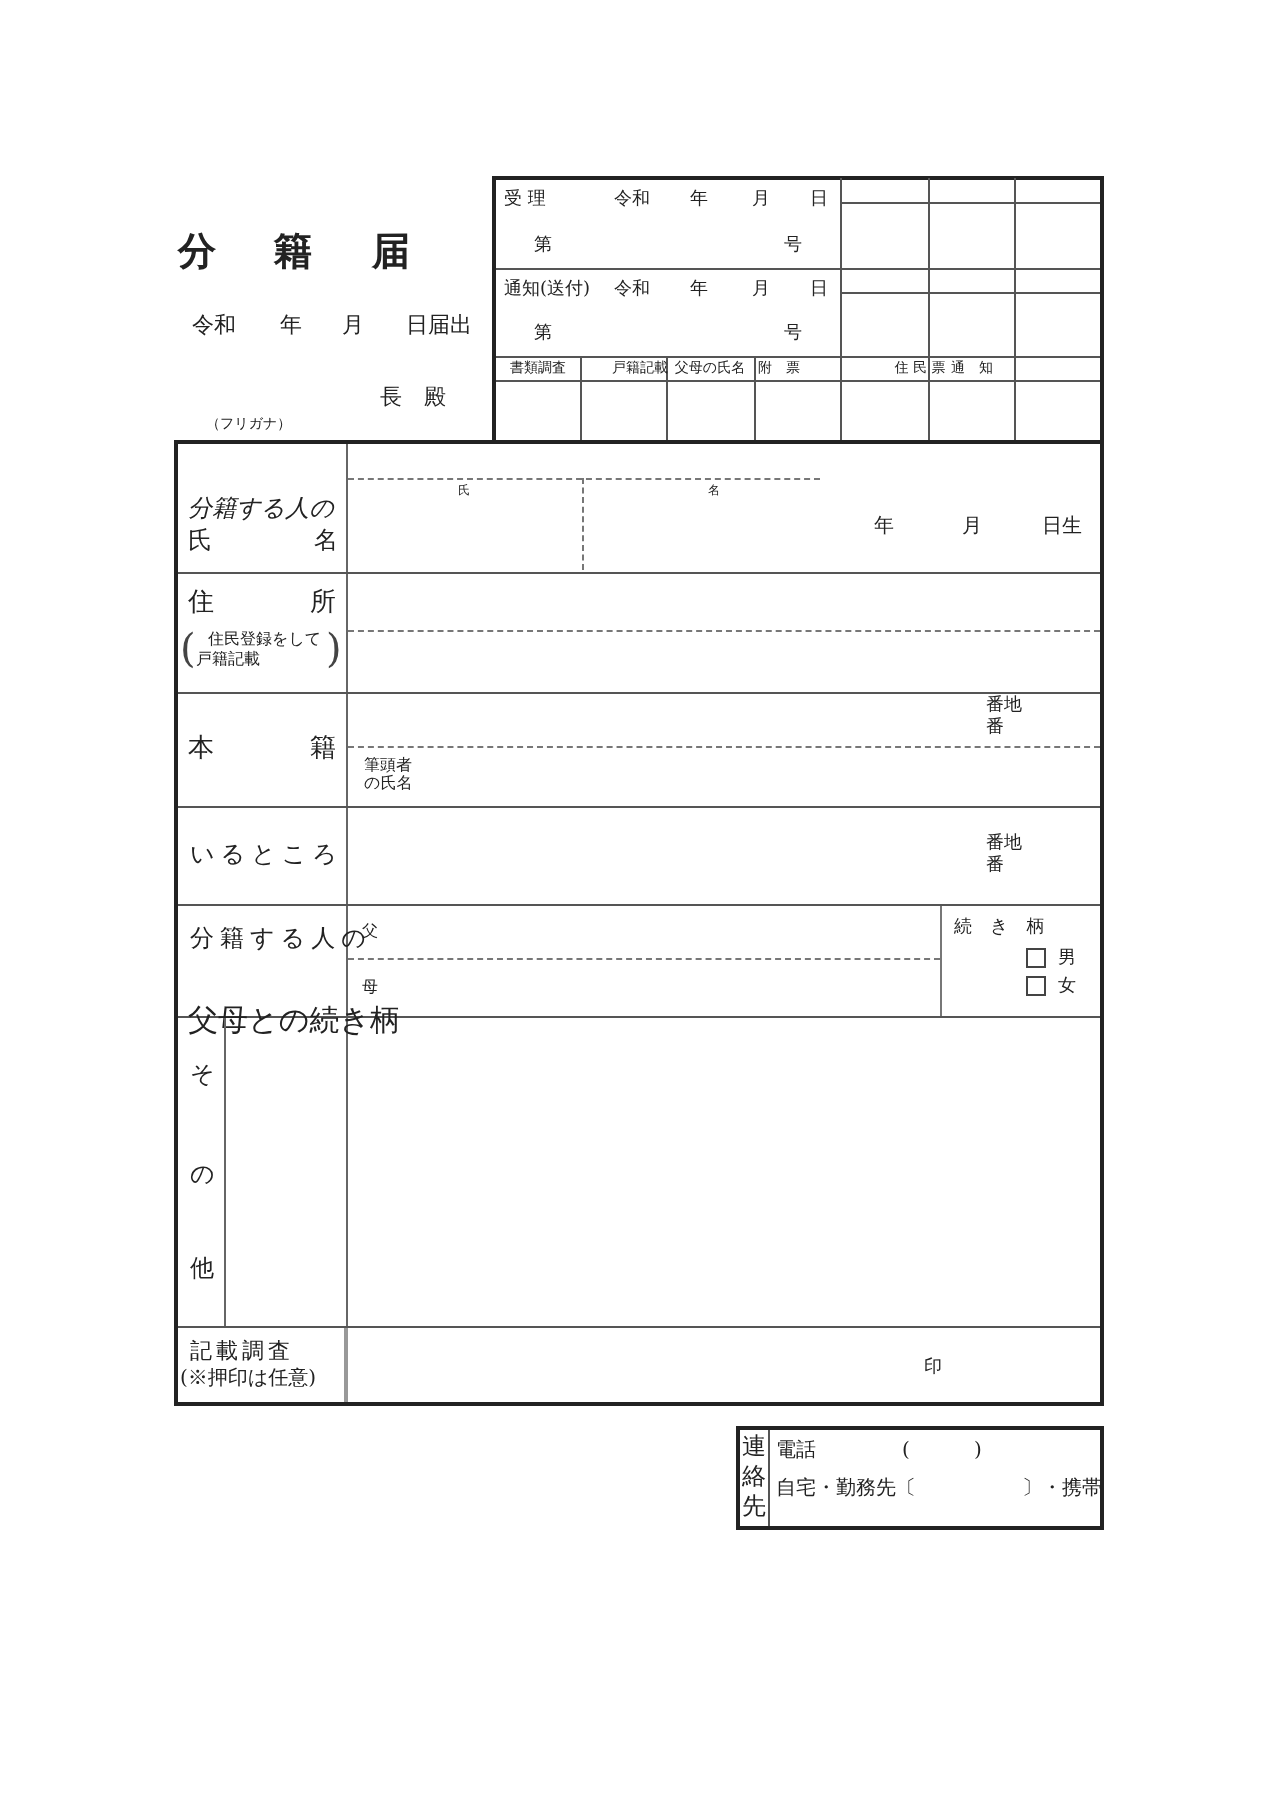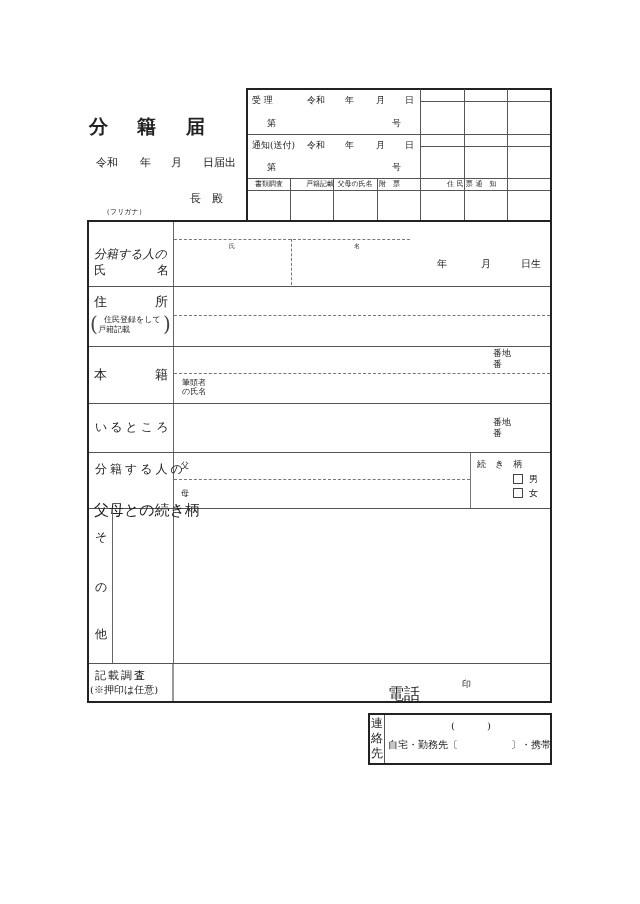--- a/index.html
+++ b/index.html
@@ -172,20 +172,20 @@
 </div>
 
 <div class="box" style="left:368px;top:713px;width:184px;height:52px;"></div>
 <div class="vl" style="left:384px;top:715px;height:48px;"></div>
 <div>
   <span class="t" style="left:371px;top:717px;font-size:12px;">連</span>
   <span class="t" style="left:371px;top:732px;font-size:12px;">絡</span>
   <span class="t" style="left:371px;top:747px;font-size:12px;">先</span>
 </div>
 <div>
-  <span class="t" style="left:388px;top:686px;font-size:16px;font-family:Liberation Serif, serif;">電話</span>
+  <span class="t" style="left:388px;top:721px;font-size:10px;font-family:Liberation Serif, serif;">電話</span>
   <span class="t" style="left:451px;top:721px;font-size:10px;">(</span>
   <span class="t" style="left:487px;top:721px;font-size:10px;">)</span>
 </div>
 <div>
   <span class="t" style="left:388px;top:740px;font-size:10px;">自宅・勤務先〔</span>
   <span class="t" style="left:511px;top:740px;font-size:10px;">〕・携帯</span>
 </div>
 
 </body></html>

